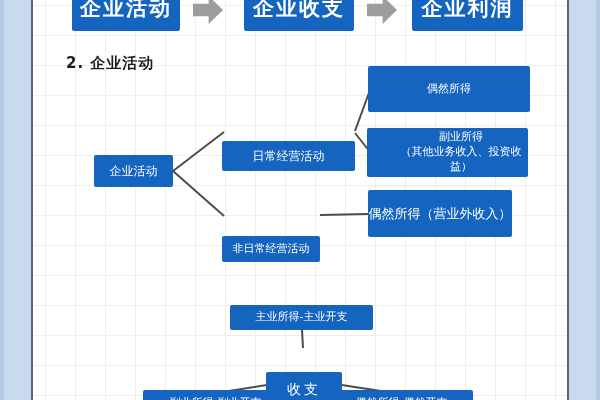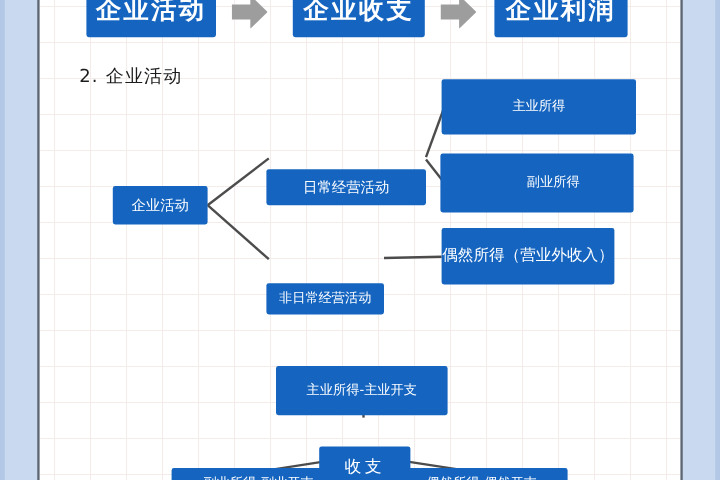--- a/index.html
+++ b/index.html
@@ -28,21 +28,21 @@
     background:#1565c0;
     color:#ffffff;
     display:flex;align-items:center;justify-content:center;
     text-align:center;
     border-radius:2px;
     line-height:1.35;
     box-sizing:border-box;
   }
   .bigbox{font-size:21px;font-weight:bold;letter-spacing:2px;}
   .heading{
-    position:absolute;color:#1c1c1c;font-weight:normal;font-size:15px;letter-spacing:1px;
+    position:absolute;color:#1c1c1c;font-weight:bold;font-size:15px;letter-spacing:1px;
   }
   .blockarrow{
     position:absolute;width:30px;height:28px;background:#9d9d9d;
     clip-path:polygon(0 28%,52% 28%,52% 0,100% 50%,52% 100%,52% 72%,0 72%);
   }
   .two-line{flex-direction:column;}
 </style>
 </head>
 <body>
 
@@ -86,33 +86,34 @@
 
   <div class="bluebox" style="left:222px;top:117px;width:133px;height:30px;font-size:12px;margin-top:24px;">
     <span>日常经营活动</span>
   </div>
 
   <div class="bluebox" style="left:222px;top:202px;width:98px;height:26px;font-size:11px;margin-top:34px;">
     <span>非日常经营活动</span>
   </div>
 
   <div class="bluebox two-line" style="left:368px;top:66px;width:162px;height:46px;font-size:11px;">
-    <span>主业所得</span>
+    <span>偶然所得</span>
   </div>
 
   <div class="bluebox two-line" style="left:367px;top:128px;width:161px;height:49px;font-size:11px;padding-left:27px;">
     <span>副业所得</span>
+    <span>（其他业务收入、投资收益）</span>
   </div>
 
   <div class="bluebox" style="left:368px;top:190px;width:144px;height:47px;font-size:13px;">
     <span>偶然所得（营业外收入）</span>
   </div>
 
 
-  <div class="bluebox" style="left:230px;top:305px;width:143px;height:41px;font-size:11px;">
+  <div class="bluebox" style="left:230px;top:305px;width:143px;height:25px;font-size:11px;">
     <span>主业所得-主业开支</span>
   </div>
 
   <div class="bluebox" style="left:266px;top:348px;width:76px;height:34px;font-size:14px;letter-spacing:3px;margin-top:24px;">
     <span>收支</span>
   </div>
 
   <div class="bluebox" style="left:143px;top:390px;width:145px;height:26px;font-size:11px;">
     <span>副业所得-副业开支</span>
   </div>

